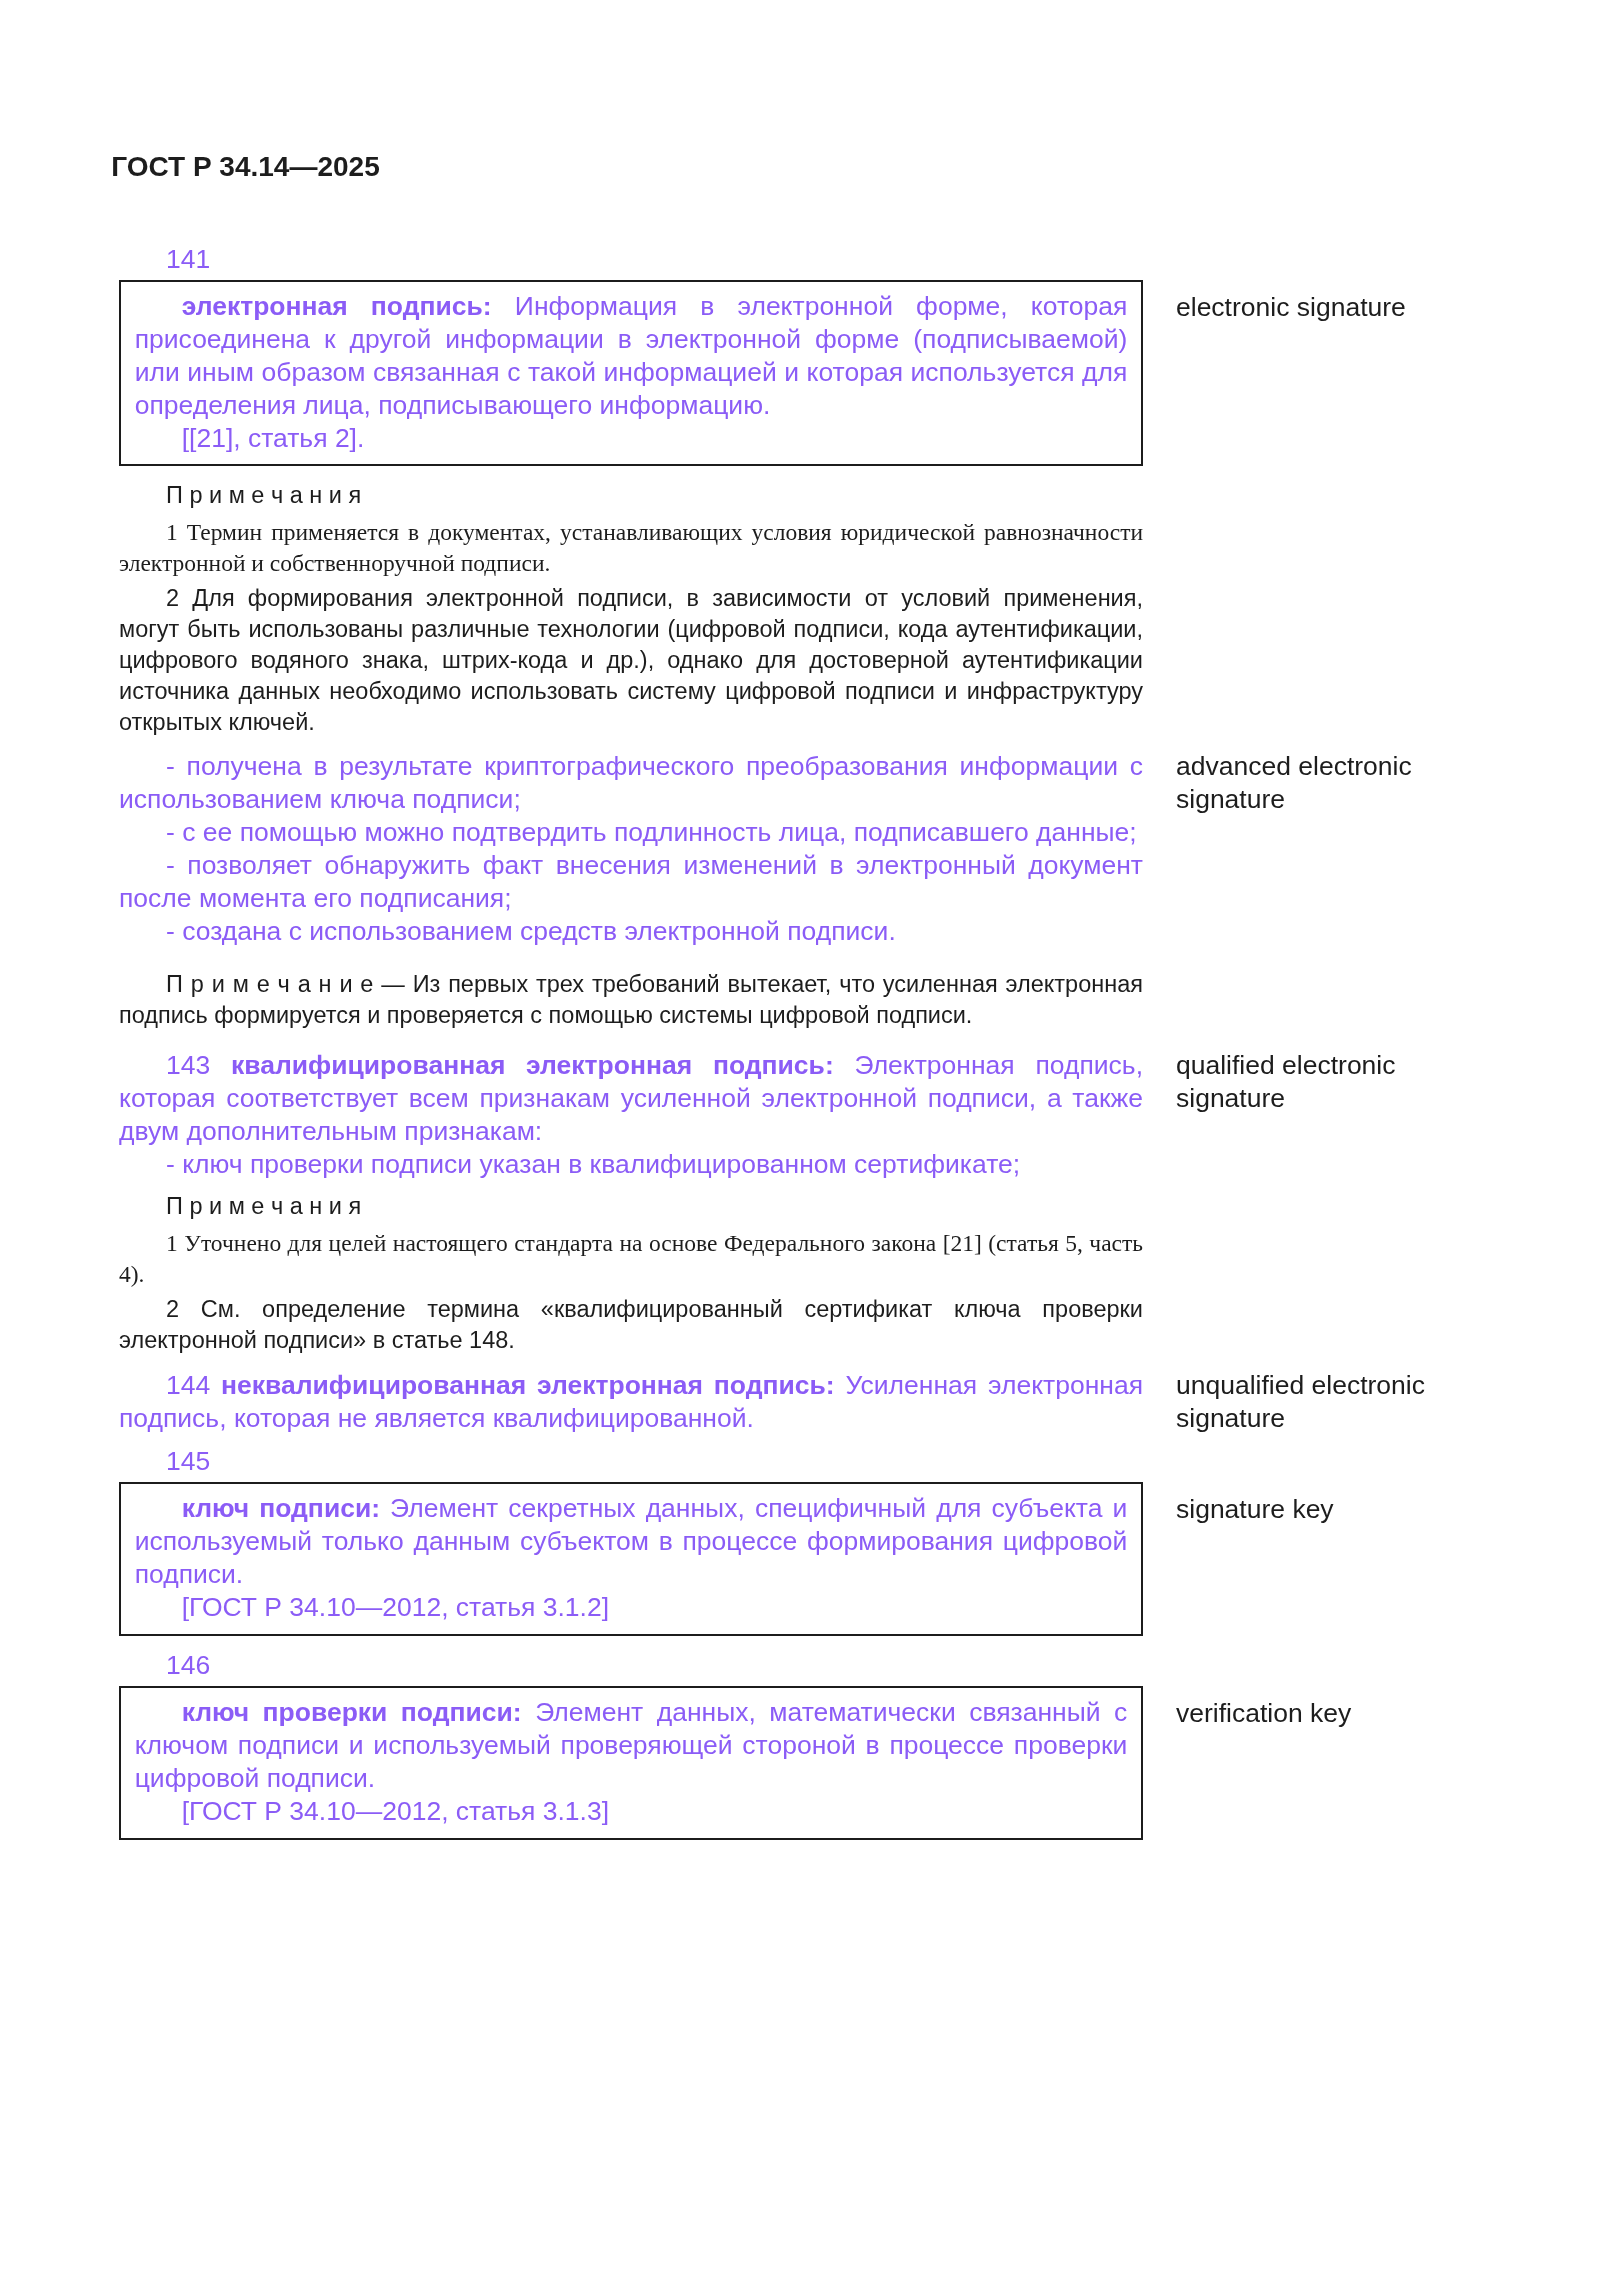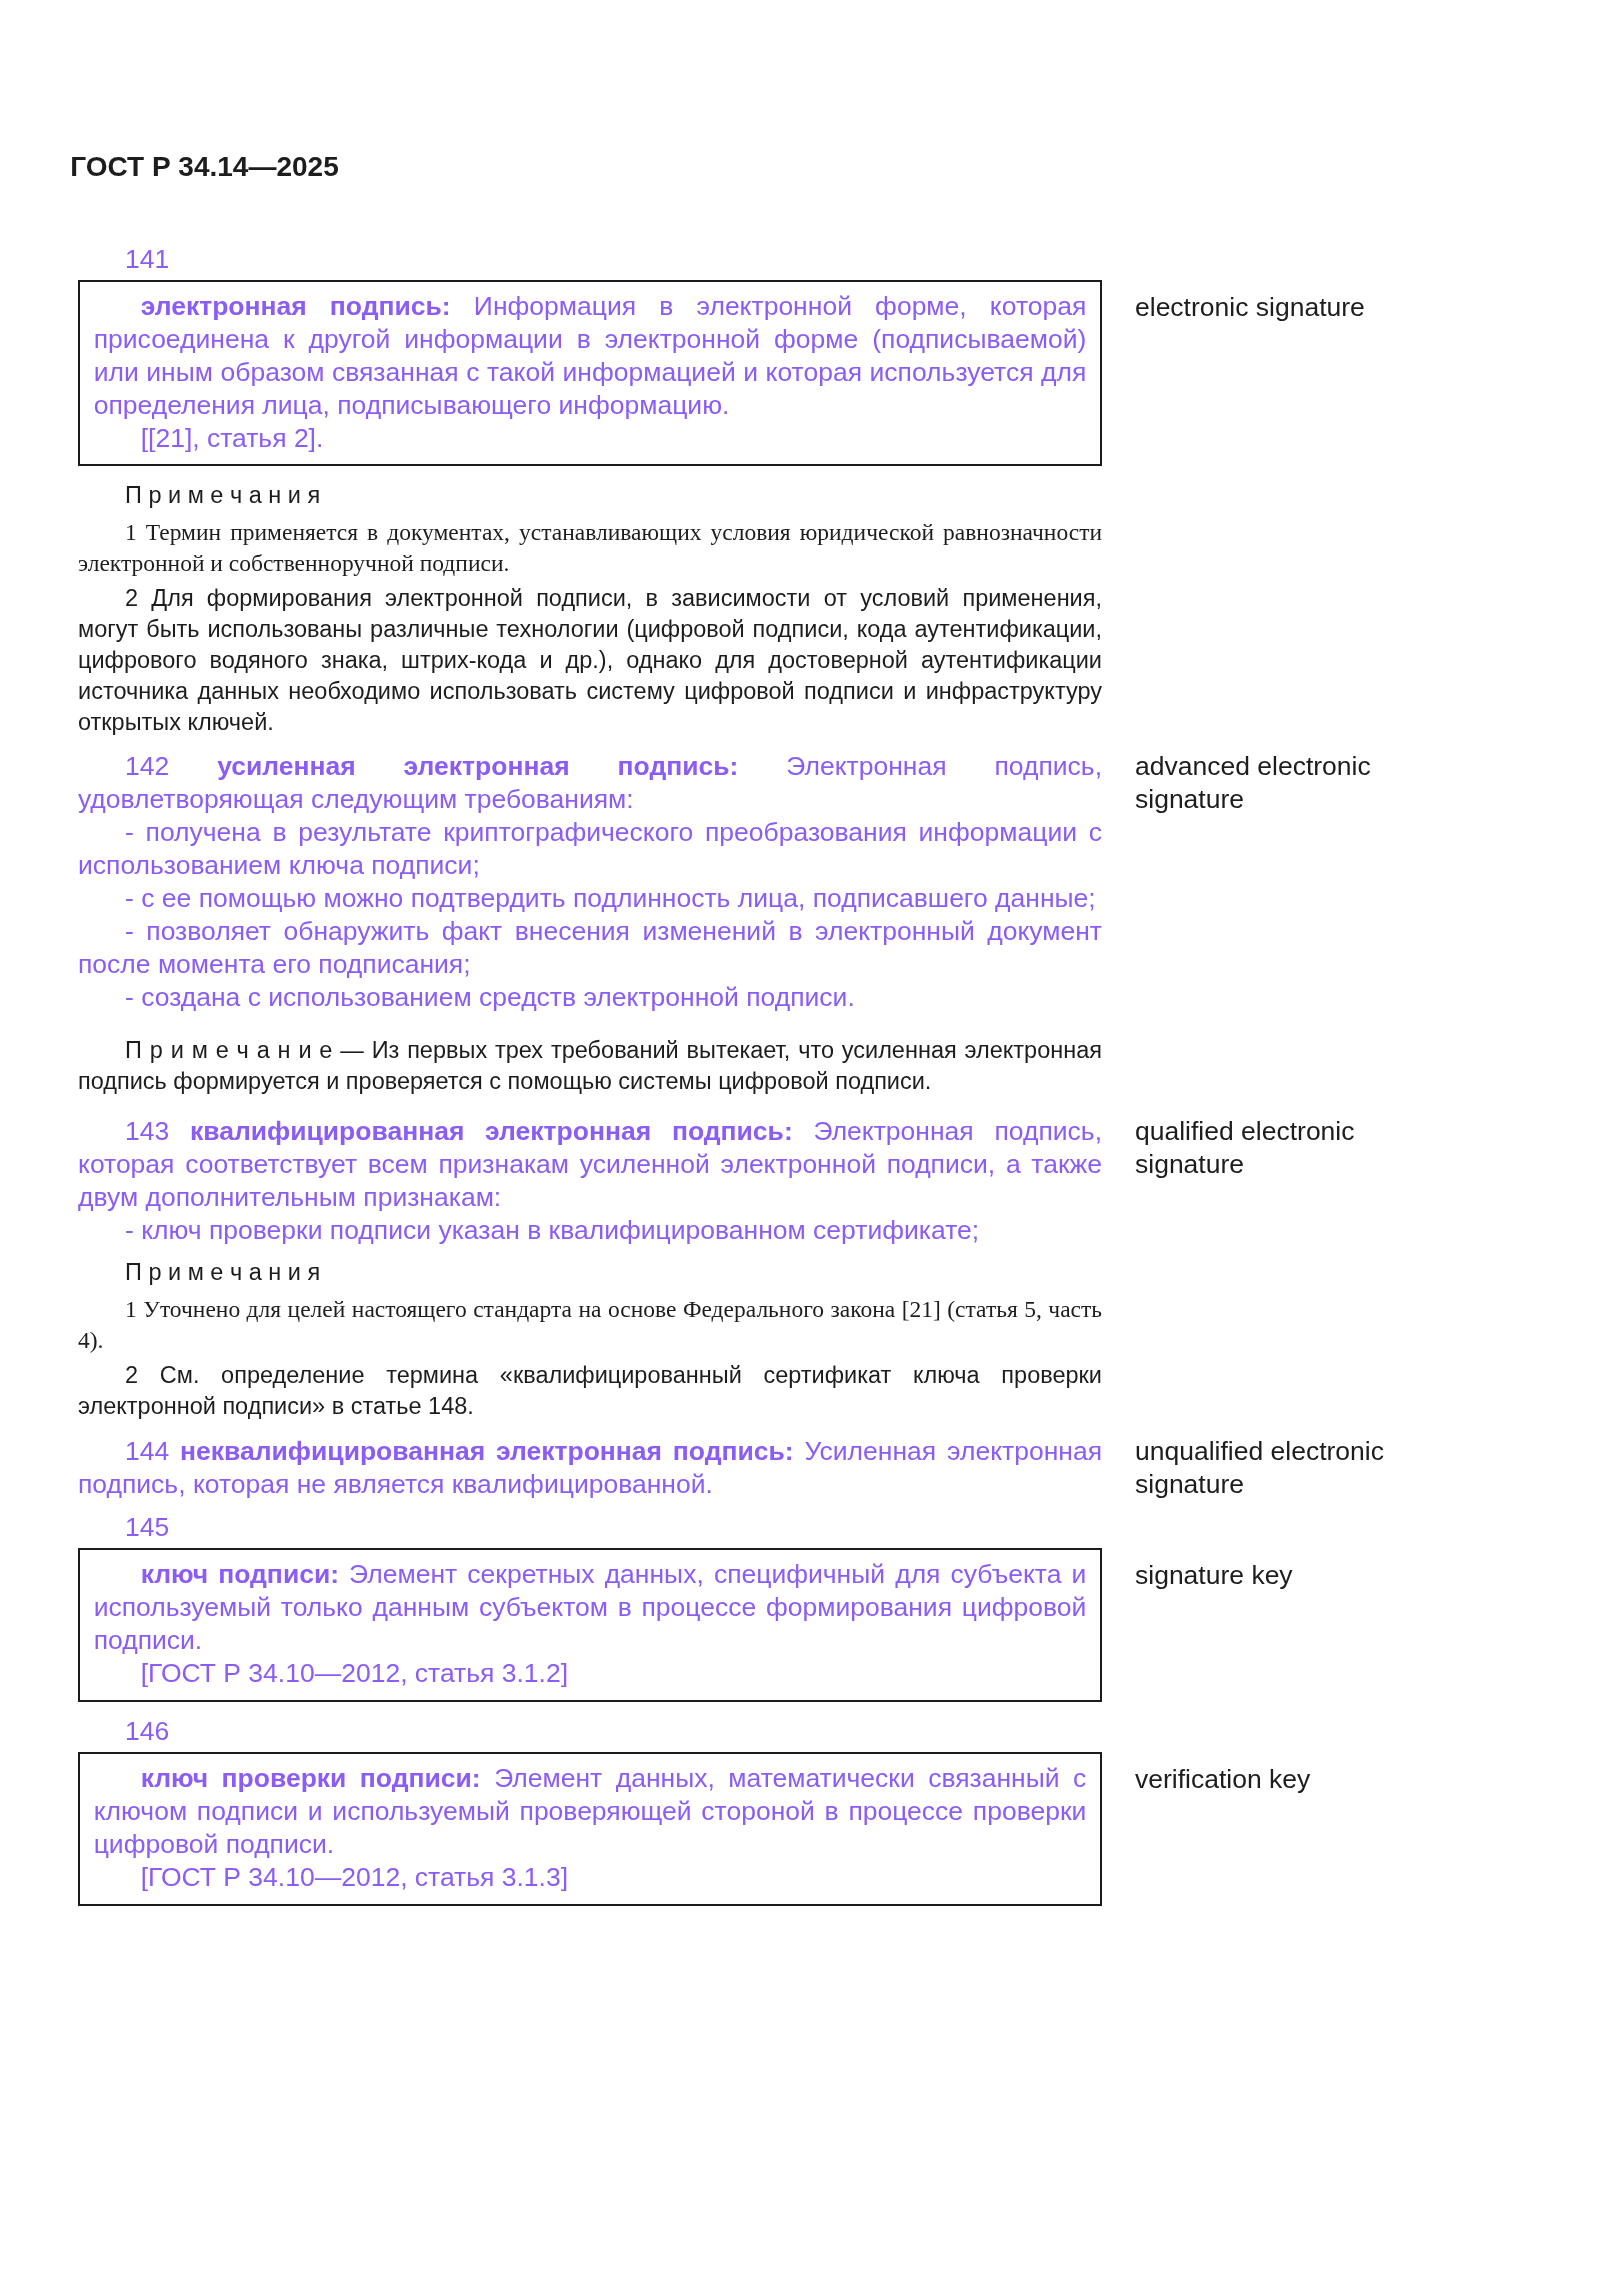--- a/index.html
+++ b/index.html
@@ -1,21 +1,21 @@
 <!DOCTYPE html>
 <html lang="ru"><head>
 <meta charset="utf-8">
 <style>
   html,body { margin:0; padding:0; background:#ffffff; }
   .page {
     position:relative;
     width:1621px; height:1971px;
     background:#ffffff;
     box-sizing:border-box;
-    padding:149px 0 0 78px;
+    padding:149px 0 0 119px;
     font-family:"Liberation Sans", sans-serif;
     color:#1d1d1d;
     overflow:hidden;
   }
   .header {
     font-weight:bold; font-size:28px; line-height:35px;
     margin-left:-7.8px;
   }
   .row { display:flex; align-items:flex-start; }
   .main { width:1024px; box-sizing:border-box; }
@@ -74,21 +74,20 @@
   <div class="row mt14">
     <div class="main">
       <p class="note-heading">П р и м е ч а н и я</p>
       <p class="note mt6">1 Термин применяется в документах, устанавливающих условия юридической равнозначности электронной и собственноручной подписи.</p>
       <p class="note mt8">2 Для формирования электронной подписи, в зависимости от условий применения, могут быть использованы различные технологии (цифровой подписи, кода аутентификации, цифрового водяного знака, штрих-кода и др.), однако для достоверной аутентификации источника данных необходимо использовать систему цифровой подписи и инфраструктуру открытых ключей.</p>
     </div>
   </div>
 
   <div class="row mt12">
     <div class="main">
-      <p class="para"><span>142 </span><b>усиленная электронная подпись:</b><span> Электронная подпись, удовлетворяющая следующим требованиям:</span></p>
       <p class="para">- получена в результате криптографического преобразования информации с использованием ключа подписи;</p>
       <p class="para">- с ее помощью можно подтвердить подлинность лица, подписавшего данные;</p>
       <p class="para">- позволяет обнаружить факт внесения изменений в электронный документ после момента его подписания;</p>
       <p class="para">- создана с использованием средств электронной подписи.</p>
     </div>
     <div class="side">advanced electronic signature</div>
   </div>
 
   <div class="row mt22">
     <div class="main">

